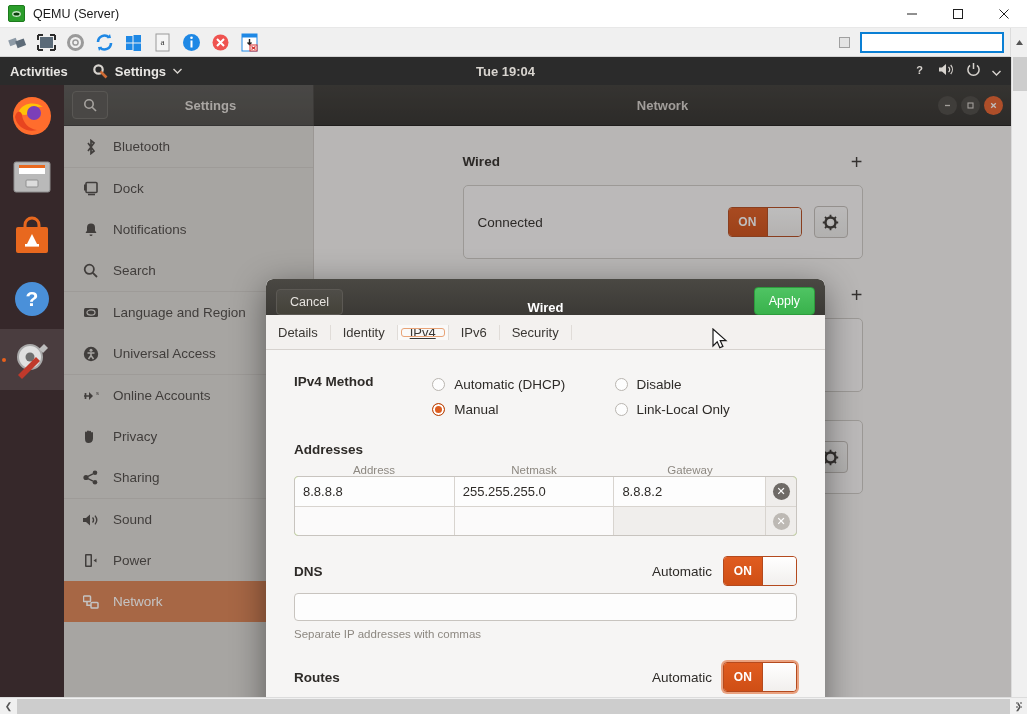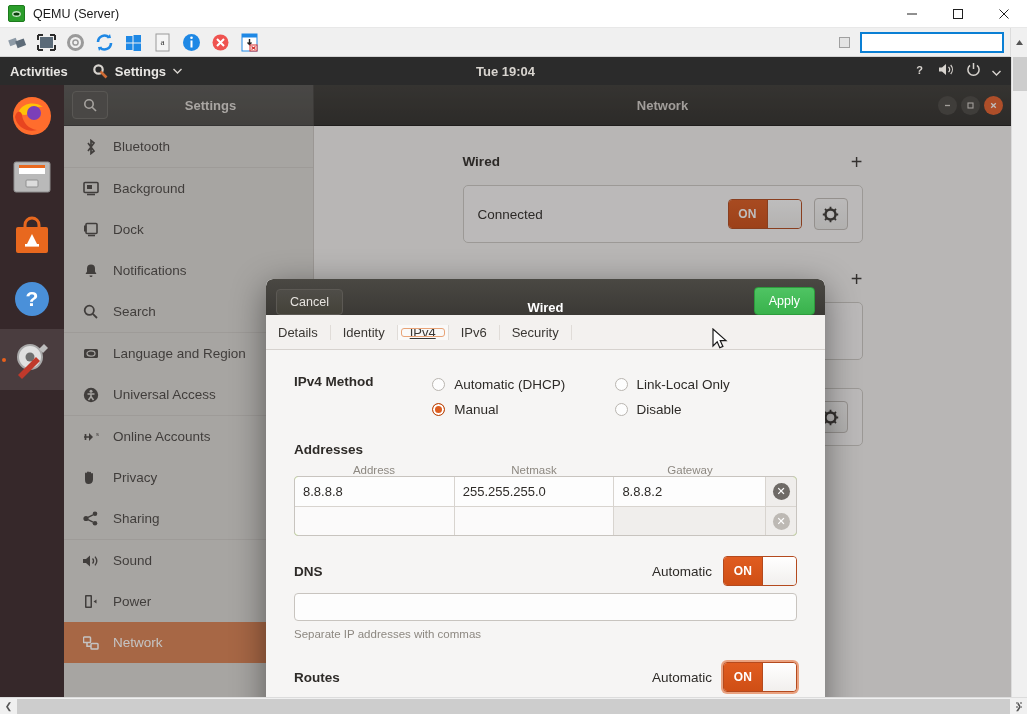--- a/index.html
+++ b/index.html
@@ -193,21 +193,21 @@
   .panel { flex: 1; background: #f6f5f4; padding: 28px 0 0 0; }
   .panel-inner { width: 400px; margin: 0 auto; }
   .panel-row {
     display: flex; align-items: center; justify-content: space-between;
     margin-bottom: 16px;
   }
   .panel-h { font-size: 13.5px; font-weight: bold; color: #2e2b28; }
   .plus { font-size: 20px; color: #3a3734; line-height: 14px; }
   .card {
     border: 1px solid #cfccc7; border-radius: 5px; background: #fbfafa;
-    height: 58px; display: flex; align-items: center; padding: 0 14px;
+    height: 74px; display: flex; align-items: center; padding: 0 14px;
     margin-bottom: 28px;
   }
   .card-label { font-size: 13.5px; color: #2e2b28; }
   .card-right {
     margin-left: auto; display: flex; align-items: center; gap: 12px;
   }
   .gear-btn {
     width: 34px; height: 32px; border: 1px solid #c3bfba; border-radius: 4px;
     background: linear-gradient(#fbfafa,#ededeb);
     display: flex; align-items: center; justify-content: center;
@@ -586,30 +586,20 @@
         <div class="sidebar">
           <div class="side-item">
             <span class="sicon">
               <svg width="12" height="16" viewBox="0 0 12 16">
                 <path d="M3 4l6 8-3 2.5V1.5L9 4l-6 8" fill="none" stroke="currentColor" stroke-width="1.7"></path>
               </svg>
             </span>
             <span>Bluetooth</span>
           </div>
           <div class="side-sep"></div>
-          <div class="side-item">
-            <span class="sicon">
-              <svg width="16" height="15" viewBox="0 0 16 15">
-                <rect x="1" y="1.5" width="14" height="10" rx="1" fill="none" stroke="currentColor" stroke-width="1.6"></rect>
-                <rect x="4" y="4" width="5" height="4" fill="currentColor"></rect>
-                <line x1="4" y1="13.5" x2="12" y2="13.5" stroke="currentColor" stroke-width="1.6"></line>
-              </svg>
-            </span>
-            <span>Background</span>
-          </div>
           <div class="side-item">
             <span class="sicon">
               <svg width="16" height="15" viewBox="0 0 16 15">
                 <rect x="3" y="1.5" width="11" height="10" rx="1" fill="none" stroke="currentColor" stroke-width="1.6"></rect>
                 <rect x="1" y="3.5" width="2.5" height="6" fill="currentColor"></rect>
                 <line x1="5" y1="13.5" x2="12" y2="13.5" stroke="currentColor" stroke-width="1.6"></line>
               </svg>
             </span>
             <span>Dock</span>
           </div>
@@ -792,25 +782,25 @@
               <span>Automatic (DHCP)</span>
             </div>
             <div class="radio-line">
               <span class="radio sel"></span>
               <span>Manual</span>
             </div>
           </div>
           <div class="radio-col">
             <div class="radio-line">
               <span class="radio"></span>
-              <span>Link-Local Only</span>
+              <span>Disable</span>
             </div>
             <div class="radio-line">
               <span class="radio"></span>
-              <span>Disable</span>
+              <span>Link-Local Only</span>
             </div>
           </div>
         </div>
 
         
         <div class="sec-head" style="margin-top:18px;">
           <div class="sec-title">Addresses</div>
         </div>
         <div class="tbl-headrow">
           <div style="width:160px">Address</div>

